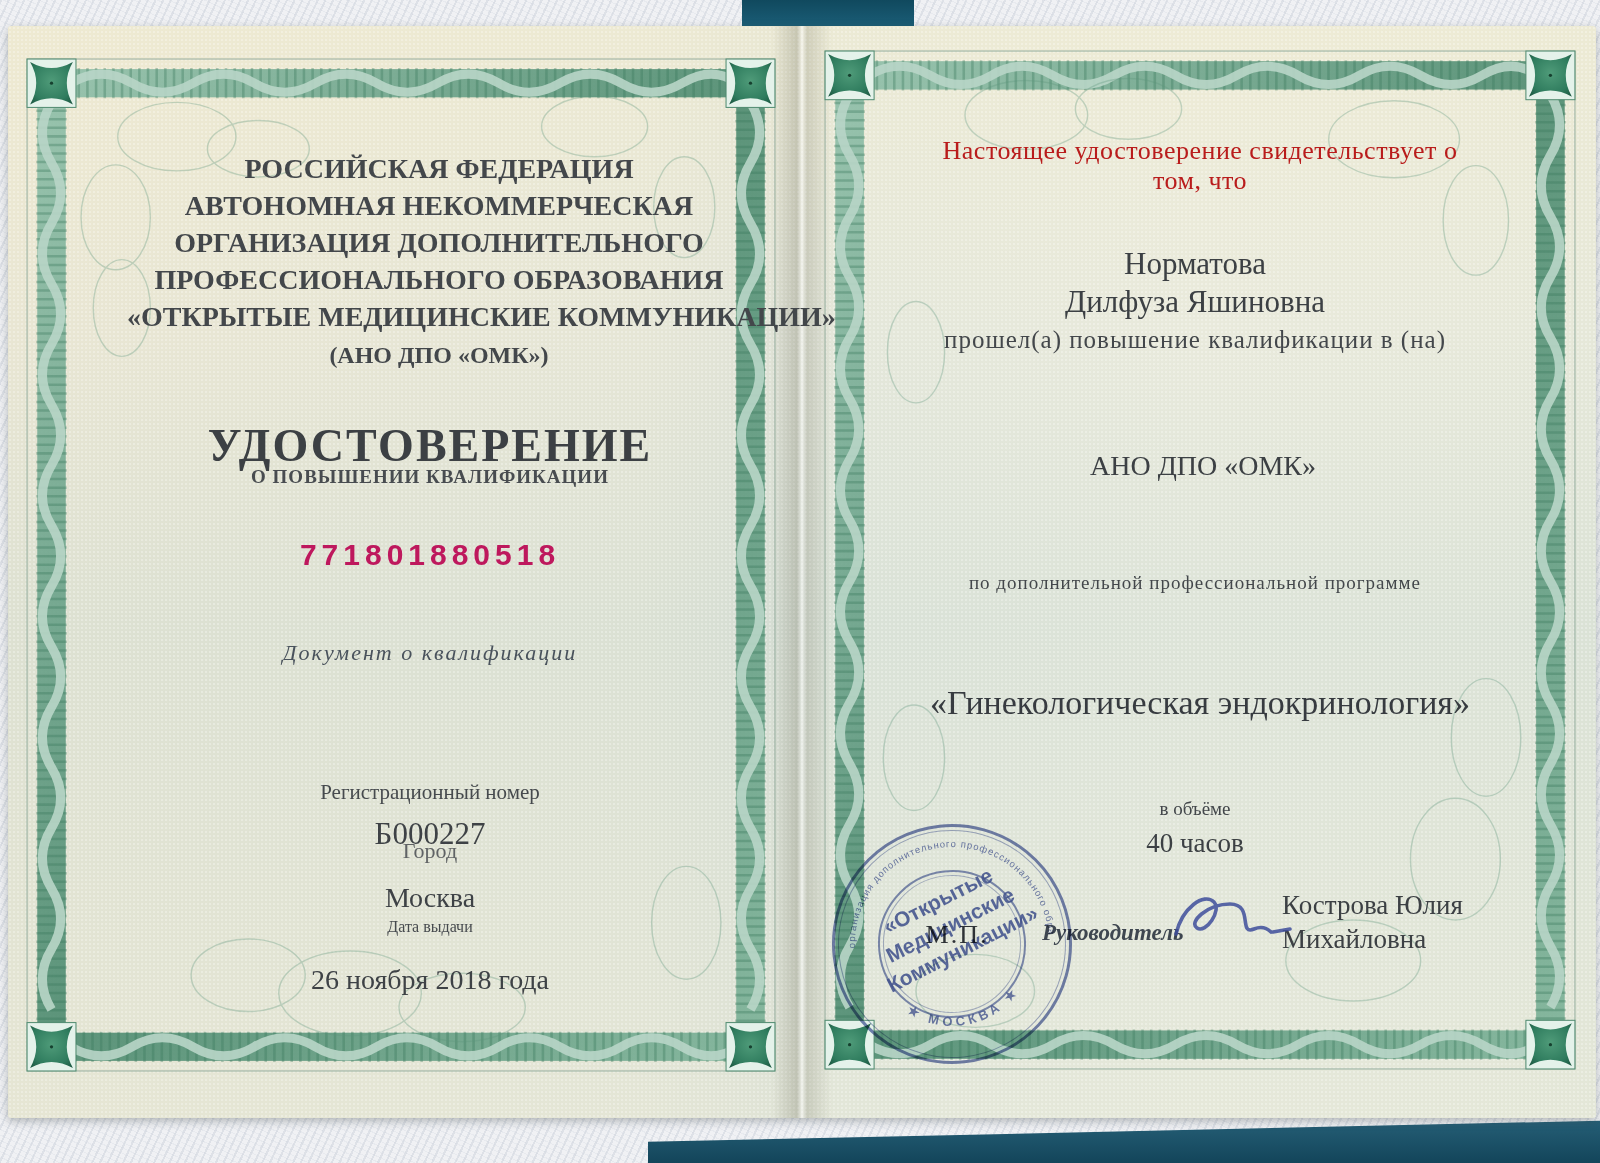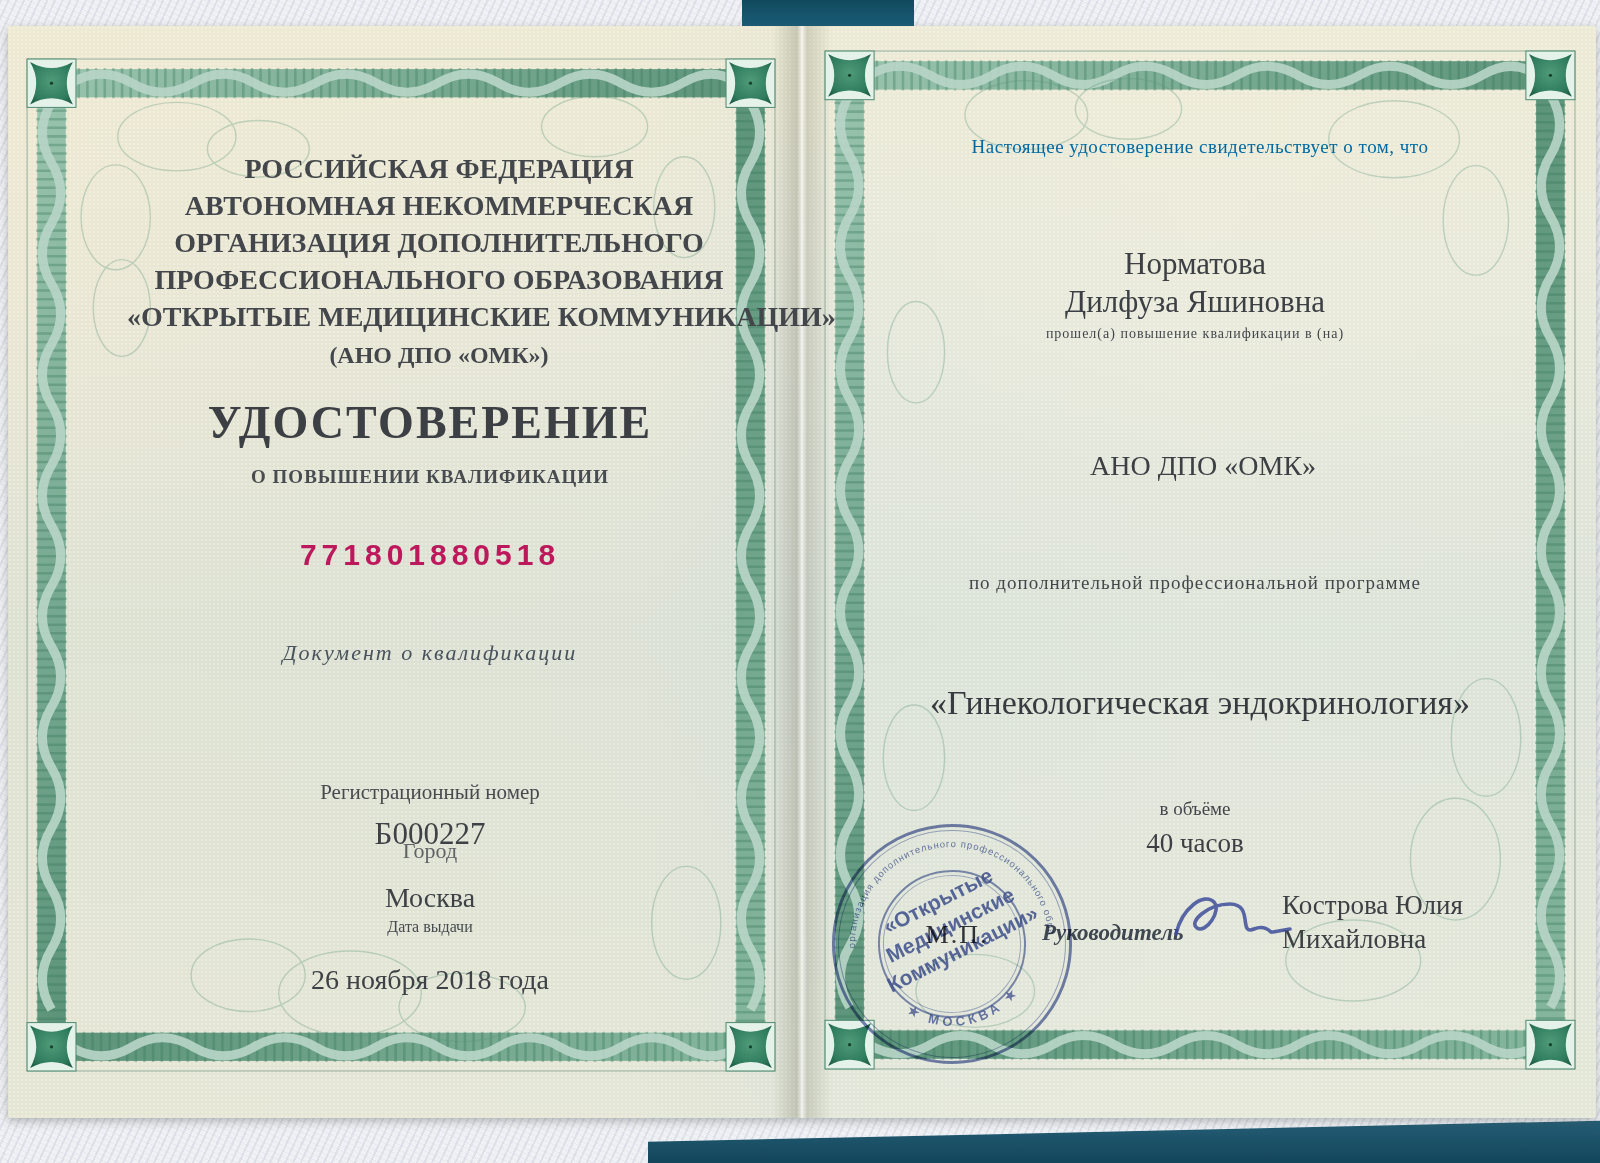--- a/index.html
+++ b/index.html
@@ -46,36 +46,36 @@
   }
   .page-frame{ position:absolute; pointer-events:none; }
   .frame-left{ left:24px; top:56px; width:754px; height:1018px; }
   .frame-right{ left:822px; top:48px; width:756px; height:1024px; }
 
   
   .txt{ position:absolute; color:#3b3f43; text-align:center; }
   .org-block{ left:118px; top:150px; width:624px;margin-left:9px; }
   .org-line{ font-weight:bold; font-size:28px; line-height:37px; white-space:nowrap; color:#43474b; }
   .org-line.small{ font-size:24px; line-height:40px; }
-  .doc-title{ left:118px; top:396px; width:624px; font-size:46px; font-weight:bold; letter-spacing:2px; color:#3c4044;}
+  .doc-title{ left:118px; top:419px; width:624px; font-size:46px; font-weight:bold; letter-spacing:2px; color:#3c4044;}
   .doc-subtitle{ left:118px; top:466px; width:624px; font-size:19px; font-weight:bold; letter-spacing:1px; color:#484c50;}
   .cert-number{ left:118px; top:538px; width:624px; font-family:Liberation Sans, sans-serif;
     font-size:30px; letter-spacing:5px; color:#be185d; font-weight:bold;}
   .doc-kind{ left:118px; top:640px; width:624px; font-style:italic; font-size:22px; letter-spacing:2px; color:#49525c;}
   .reg-label{ left:118px; top:780px; width:624px; font-size:21px; color:#464a4e;}
   .reg-number{ left:118px; top:816px; width:624px; font-size:31px; color:#3e4246;}
   .city-label{ left:118px; top:838px; width:624px; font-size:22px; color:rgba(62,66,72,.8);}
   .city-value{ left:118px; top:882px; width:624px; font-size:28px; color:#3e4246;}
   .date-label{ left:118px; top:918px; width:624px; font-size:16px; color:#464a4e;}
   .date-value{ left:118px; top:964px; width:624px; font-size:28px; color:#3e4246;}
 
-  .intro-line{ left:920px; top:136px; width:560px; font-size:19px; letter-spacing:.5px; color:#0369a1;}
+  .intro-line{ left:920px; top:136px; width:560px; font-size:26px; letter-spacing:.5px; color:#b91c1c;}
   .person-surname{ left:900px; top:246px; width:590px; font-size:31px; color:#3c4044;}
   .person-name{ left:900px; top:284px; width:590px; font-size:31px; color:#3c4044;}
-  .completed-line{ left:900px; top:326px; width:590px; font-size:14px; letter-spacing:1px; color:#43474b;}
+  .completed-line{ left:900px; top:326px; width:590px; font-size:25px; letter-spacing:1px; color:#43474b;}
   .org-short{ left:908px; top:450px; width:590px; font-size:28px; color:#3c4044;}
   .program-label{ left:900px; top:572px; width:590px; font-size:19px; letter-spacing:1px; color:#43474b;}
   .program-name{ left:870px; top:684px; width:660px; font-size:34px; color:#373b40;}
   .volume-label{ left:950px; top:798px; width:490px; font-size:19px; color:#43474b;}
   .volume-value{ left:950px; top:828px; width:490px; font-size:27px; color:#3c4044;}
   .head-label{ left:1042px; top:920px; width:200px; font-style:italic; font-size:23px; text-align:left; color:#3e4650;font-weight:bold;}
   .head-name-1{ left:1282px; top:890px; width:220px; font-size:27px; text-align:left; color:#3c4044;}
   .head-name-2{ left:1282px; top:924px; width:220px; font-size:27px; text-align:left; color:#3c4044;}
   .mp-label{ left:902px; top:920px; width:110px; font-size:26px; letter-spacing:2px; color:#2e3236; z-index:3;}
 

